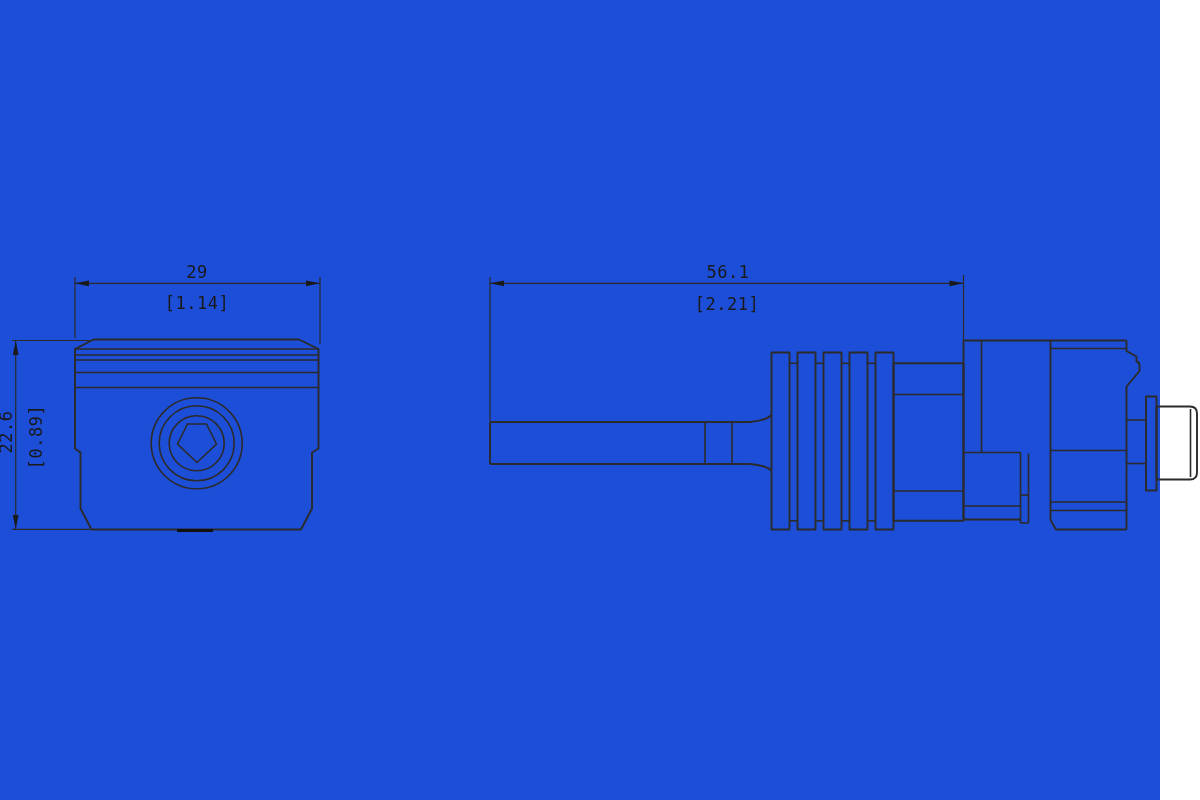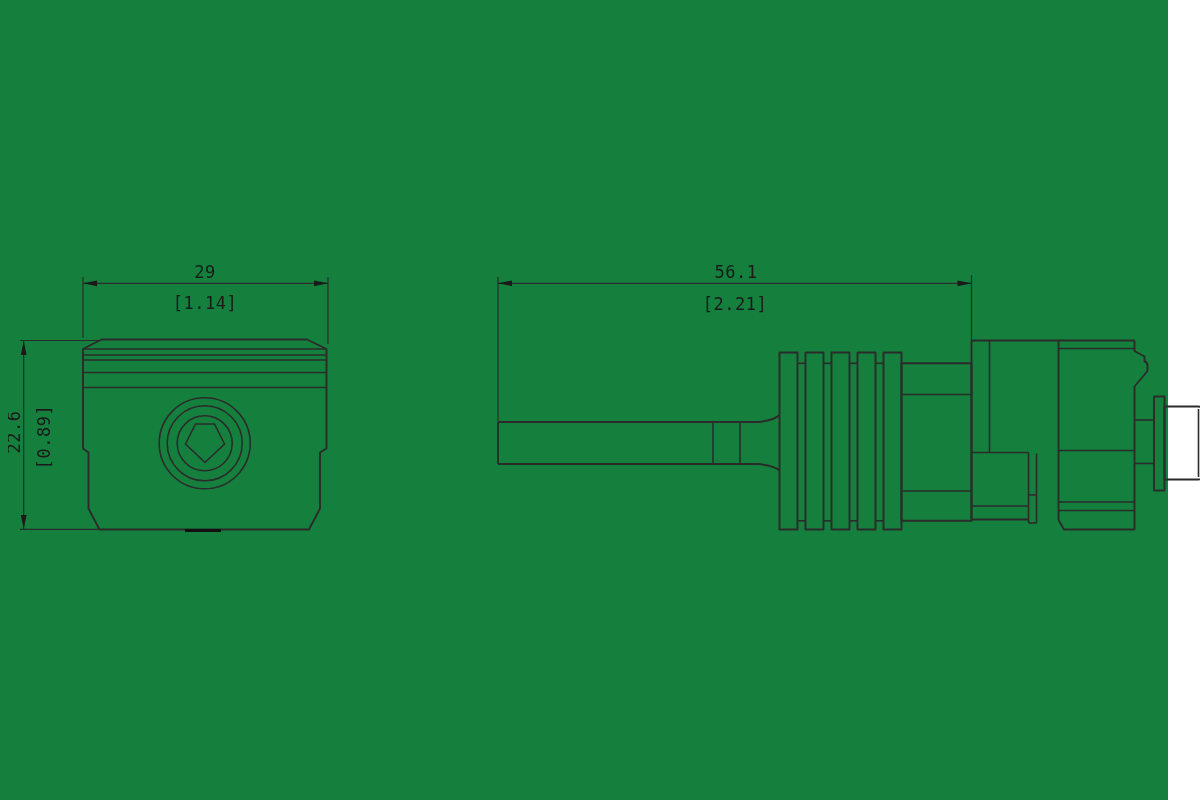--- a/index.html
+++ b/index.html
@@ -7,22 +7,21 @@
     padding: 0;
     background: #ffffff;
     width: 1200px;
     height: 800px;
     overflow: hidden;
   }
   .drawing-stage {
     position: relative;
     width: 1160px;
     height: 800px;
-    background: #15803d;
-    padding-left: 8px;
+    background: #1d4ed8;
   }
   svg { display: block; }
   .obj {
     fill: none;
     stroke: #2b2b2b;
     stroke-width: 1.9;
     stroke-linejoin: round;
     stroke-linecap: butt;
   }
   .obj-thin {

